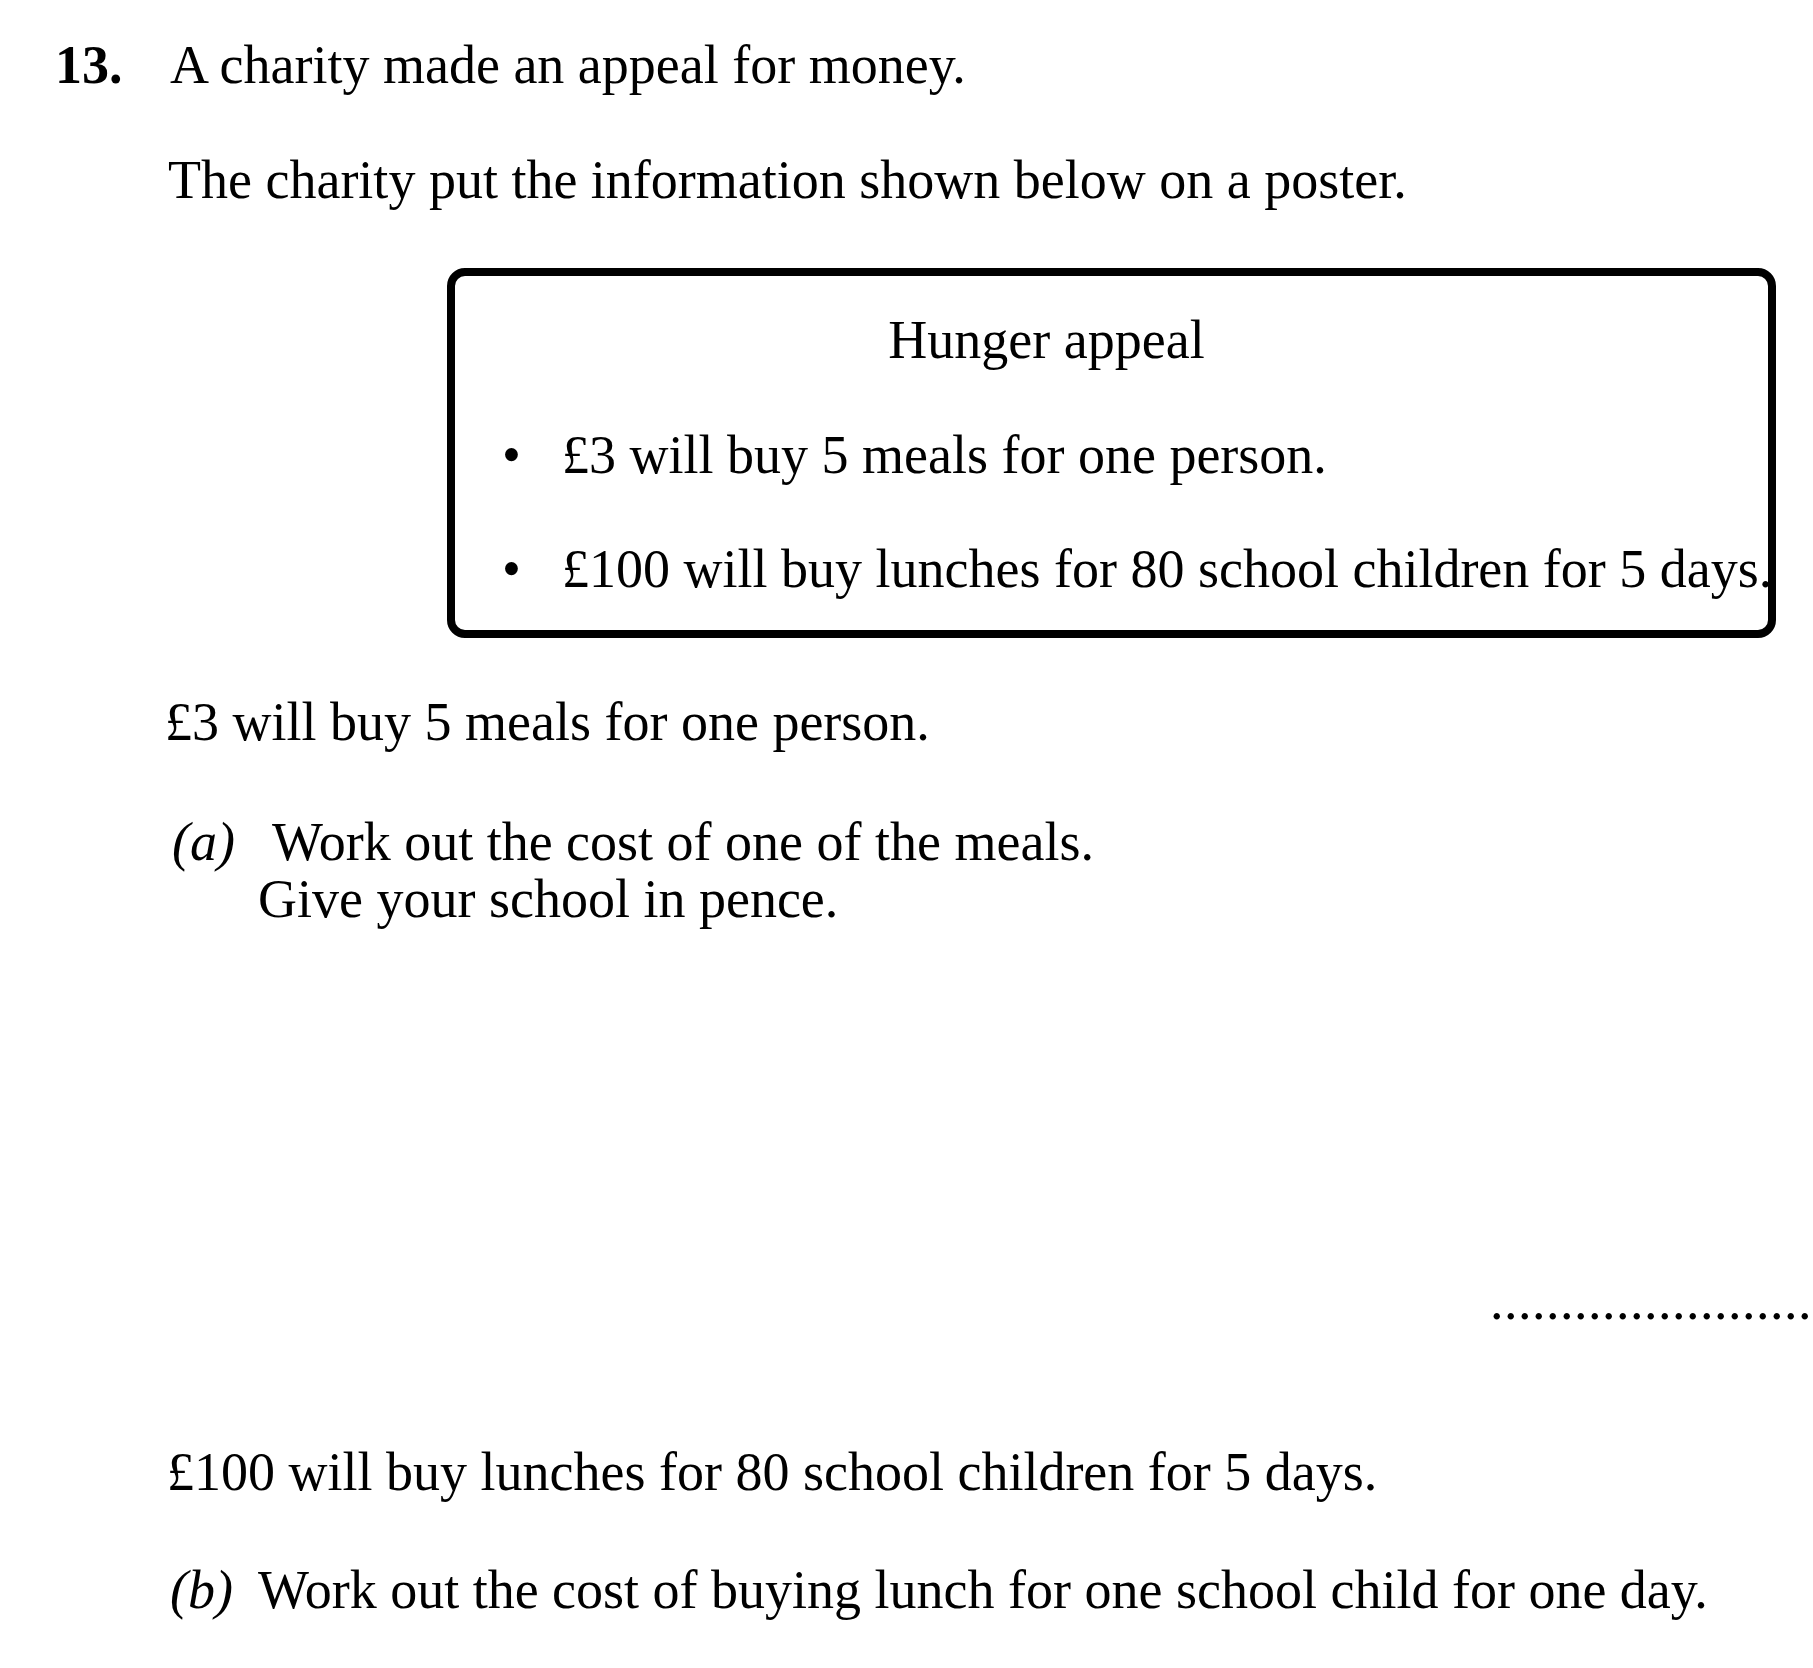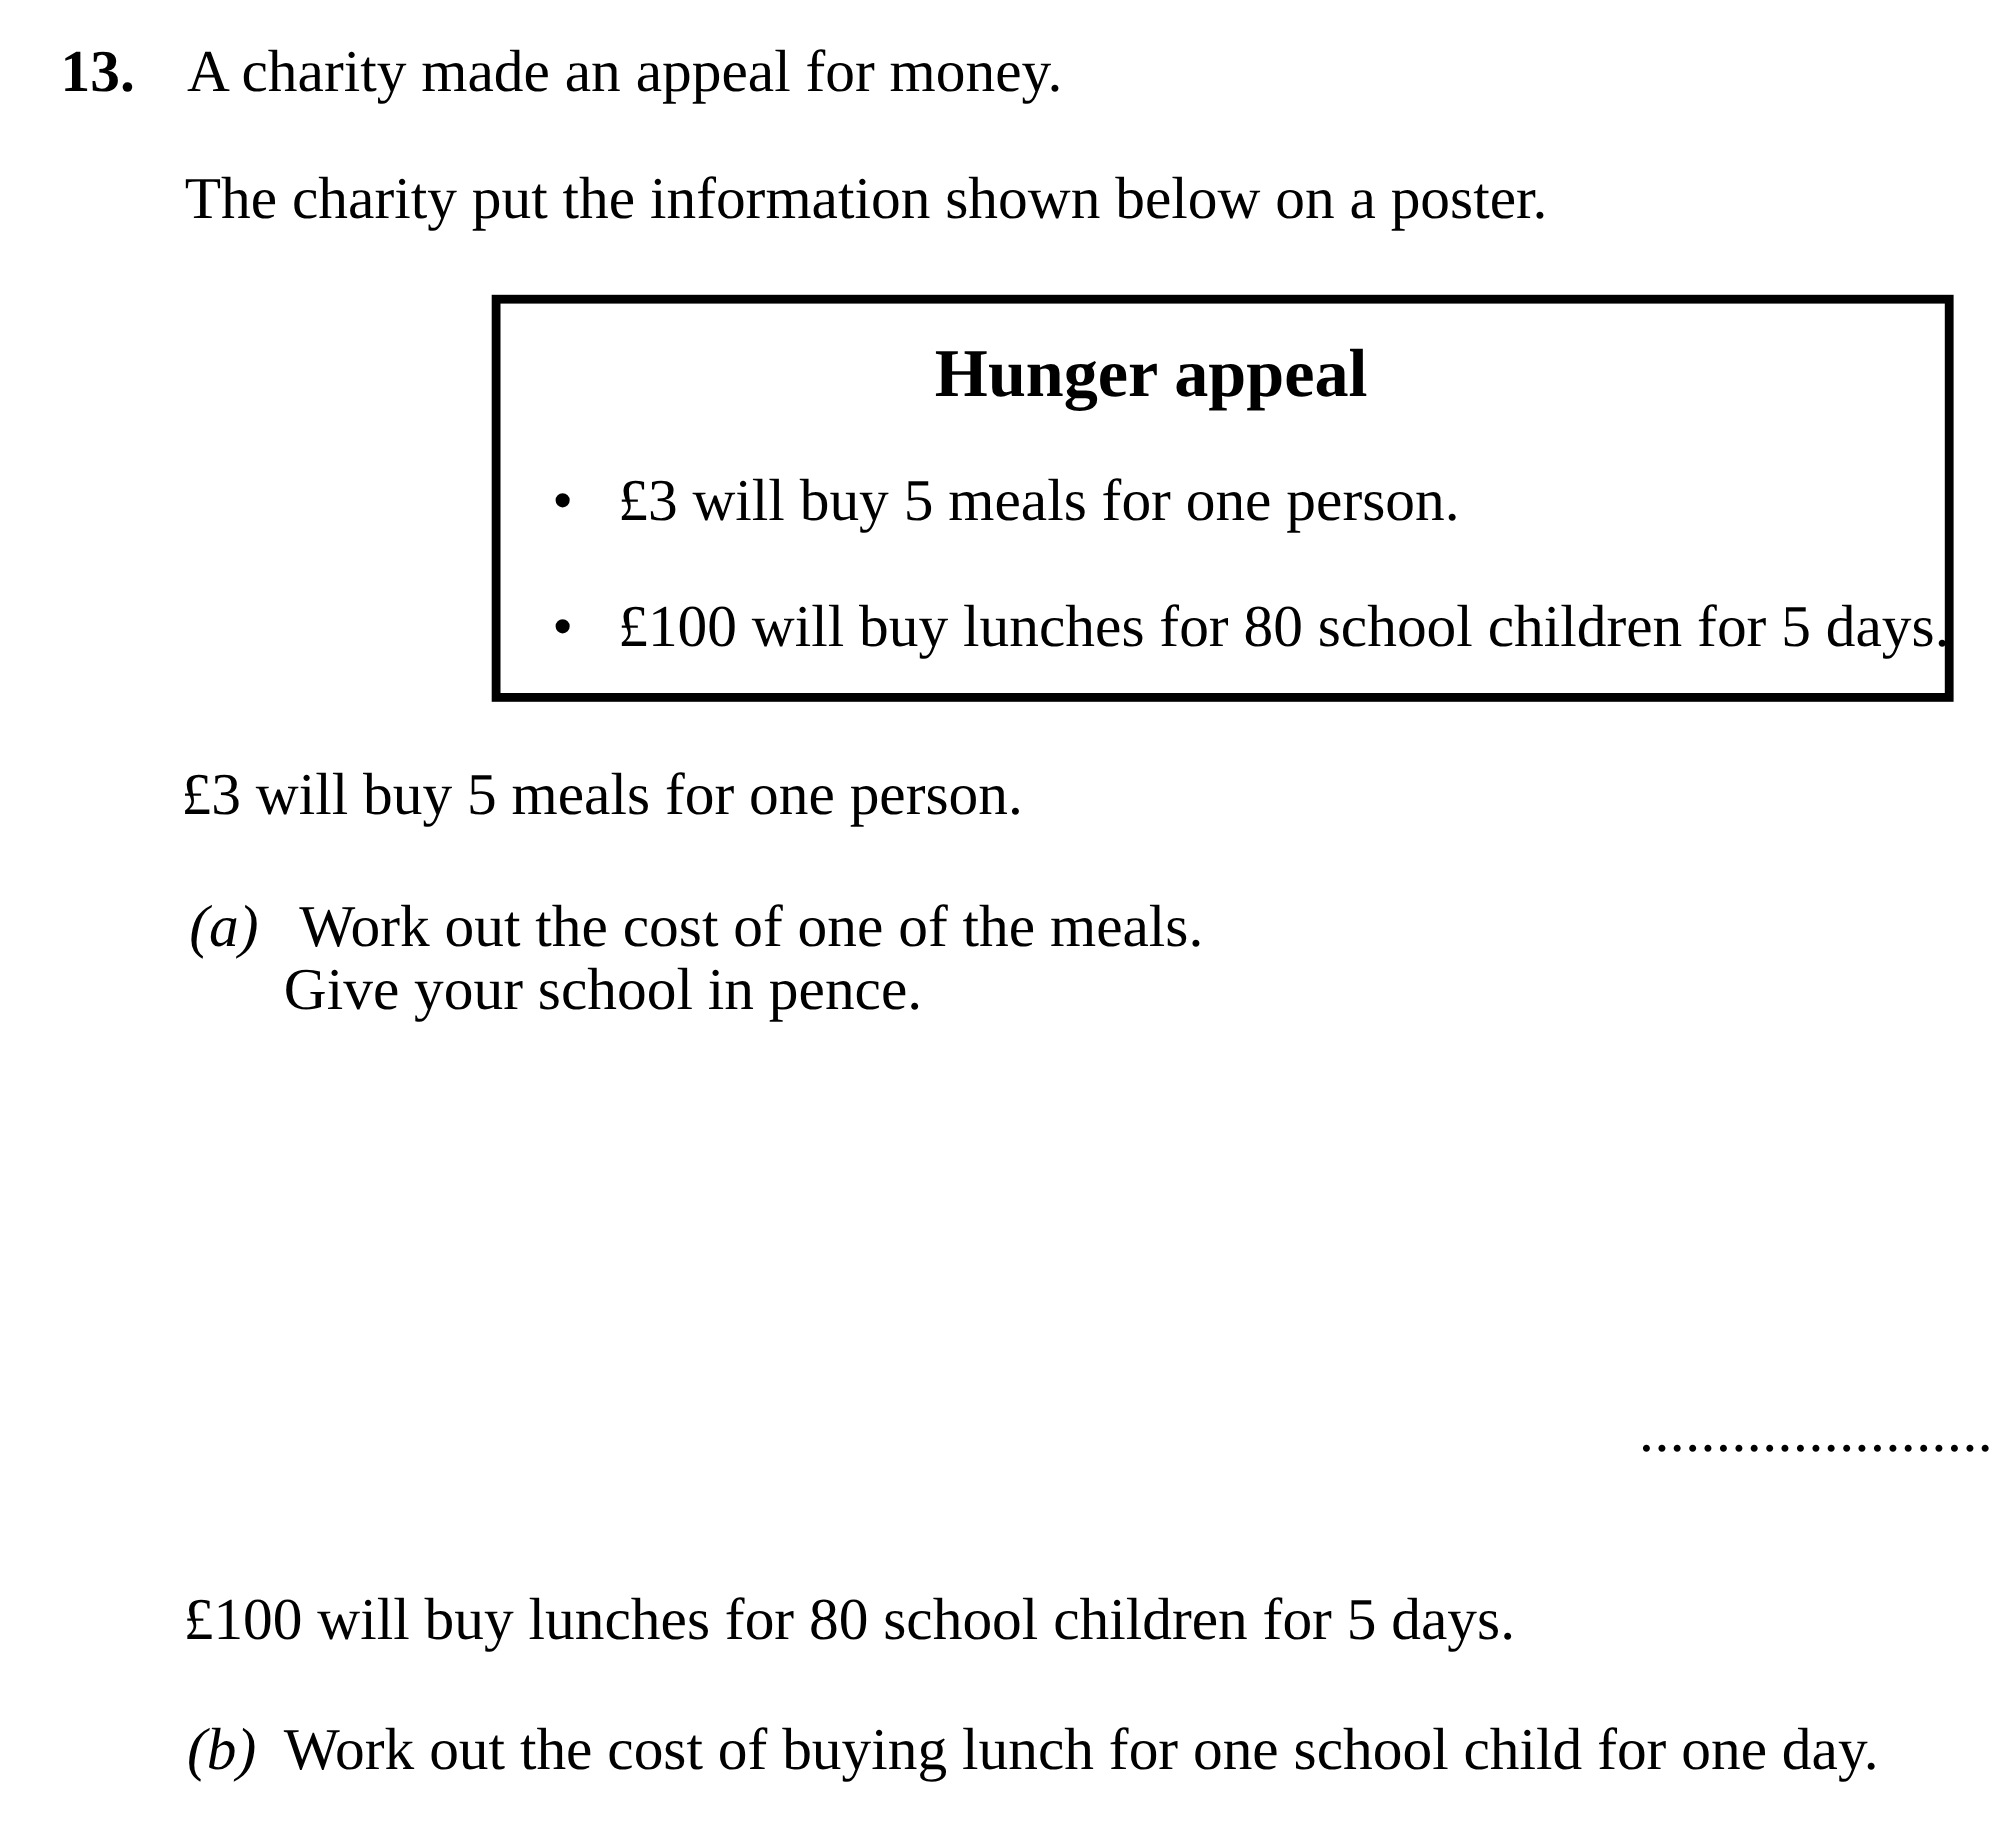--- a/index.html
+++ b/index.html
@@ -1,15 +1,15 @@
 <!DOCTYPE html>
 <html><head>
 <meta charset="utf-8">
 <style>
-  * { margin: 0; padding: 0; box-sizing: border-box; }
+  * { margin: 0; padding: 0; box-sizing: border-box; border-radius: 18px; }
   html, body { background: #ffffff; }
   body {
     width: 1813px;
     height: 1668px;
     position: relative;
     overflow: hidden;
     font-family: "Liberation Serif", "DejaVu Serif", serif;
     color: #000000;
   }
   .page {
@@ -44,23 +44,23 @@
     width: 1329px;
     height: 370px;
     border: 8px solid #000000;
     background: #ffffff;
   }
   .poster-title {
     position: absolute;
     left: 0; top: 37px;
     width: 1183px;
     text-align: center;
-    font-size: 62px;
+    font-size: 54px;
     line-height: 54px;
-    font-weight: bold;
+    font-weight: normal;
     white-space: nowrap;
   }
   .poster-bullet-row {
     position: absolute;
     left: 0;
     width: 1313px;
     height: 60px;
   }
   .poster-bullet-row.b1 { top: 152px; }
   .poster-bullet-row.b2 { top: 266px; }

